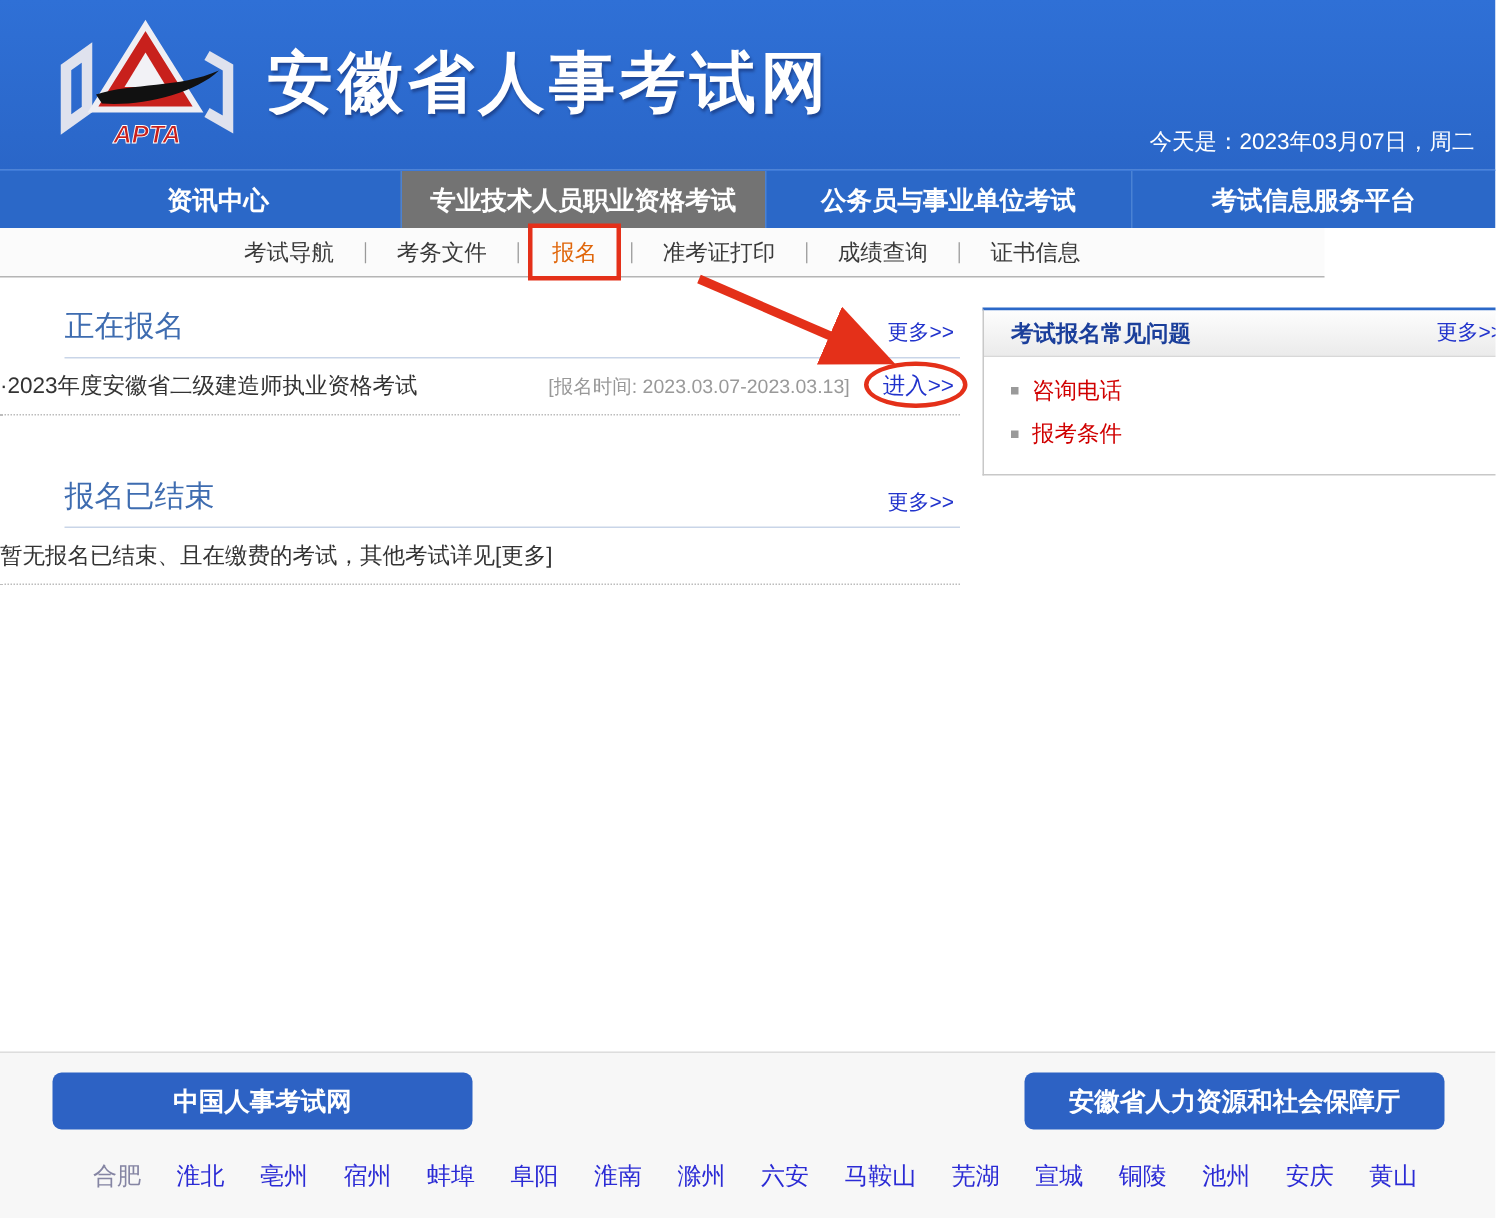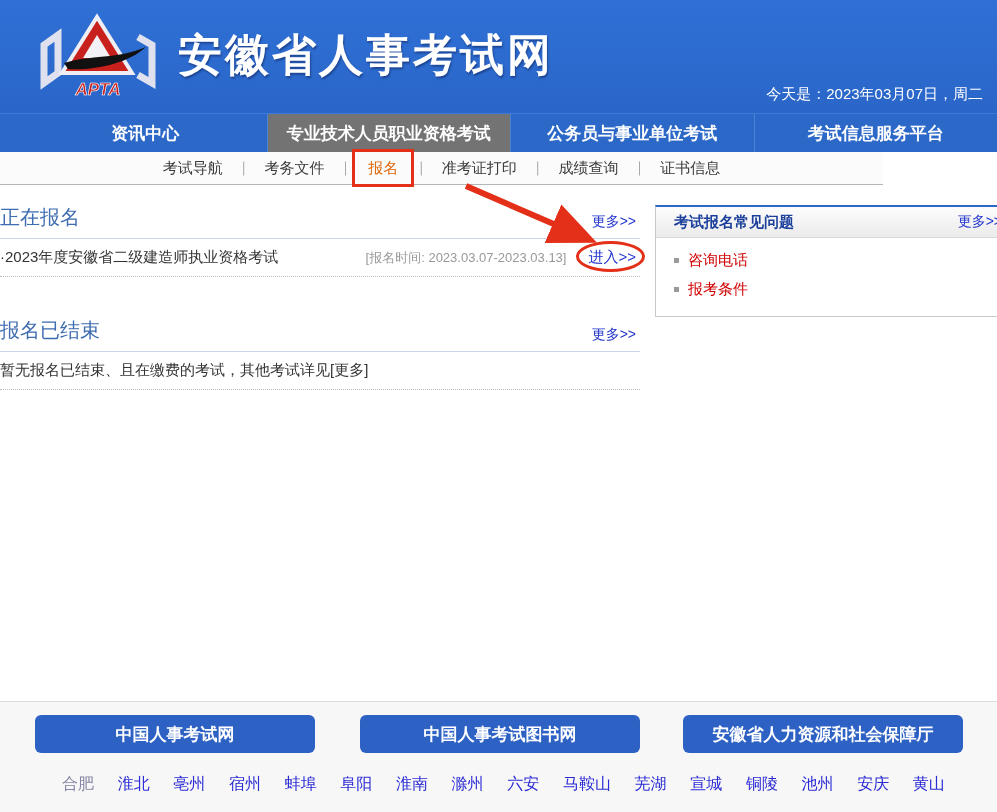--- a/index.html
+++ b/index.html
@@ -37,21 +37,21 @@
     border:3px solid #e43019; pointer-events:none; }
   
   .anno-arrow { position:absolute; left:438px; top:176px; width:185px; height:85px;
     pointer-events:none; z-index:30; }
   .ellipse-wrap { position:relative; }
   .red-ellipse { position:absolute; left:-12px; right:-9px; top:-7px; bottom:-5px;
     border:3px solid #e43019; border-radius:50%; pointer-events:none; }
   
   .main-left { position:absolute; left:0; top:190px; width:640px; }
   .sec-head { display:flex; justify-content:space-between; align-items:flex-end;
-    padding:14px 4px 7px 0; border-bottom:1px solid #c9d5e8; }
+    padding:14px 4px 7px 0; border-bottom:1px solid #c9d5e8;margin-left:43px; }
   .sec-title { font-size:20px; color:#3e6cb0; }
   .more-link { font-size:14px; color:#2133cc; cursor:pointer; white-space:nowrap; }
   .exam-row { display:flex; align-items:center; padding:9px 4px 9px 0;
     border-bottom:1px dotted #bcbcbc; font-size:15px; }
   .exam-name { flex:1; color:#333333; }
   .exam-period { color:#999999; font-size:13px; margin-right:22px; white-space:nowrap; }
   .enter-link { color:#2133cc; font-size:15px; cursor:pointer; white-space:nowrap; }
   .sec-gap { height:26px; }
   .closed-row { padding:9px 4px 9px 0; border-bottom:1px dotted #bcbcbc;
     font-size:15px; color:#333333; }
@@ -165,21 +165,20 @@
   <defs>
     <marker id="ah" markerWidth="9" markerHeight="8" refX="6" refY="3.5" orient="auto">
       <path d="M0,0 L8,3.5 L0,7 Z" fill="#e43019"></path>
     </marker>
   </defs>
   <line x1="28" y1="10" x2="148" y2="62" stroke="#e43019" stroke-width="6" marker-end="url(#ah)"></line>
 </svg>
 
 <div class="footer">
   <div class="f-btn b1">中国人事考试网</div>
-  <div class="f-btn b2">中国人事考试图书网</div>
   <div class="f-btn b3">安徽省人力资源和社会保障厅</div>
   <div class="cities">
     <span class="city visited">合肥</span>
     <span class="city">淮北</span>
     <span class="city">亳州</span>
     <span class="city">宿州</span>
     <span class="city">蚌埠</span>
     <span class="city">阜阳</span>
     <span class="city">淮南</span>
     <span class="city">滁州</span>

